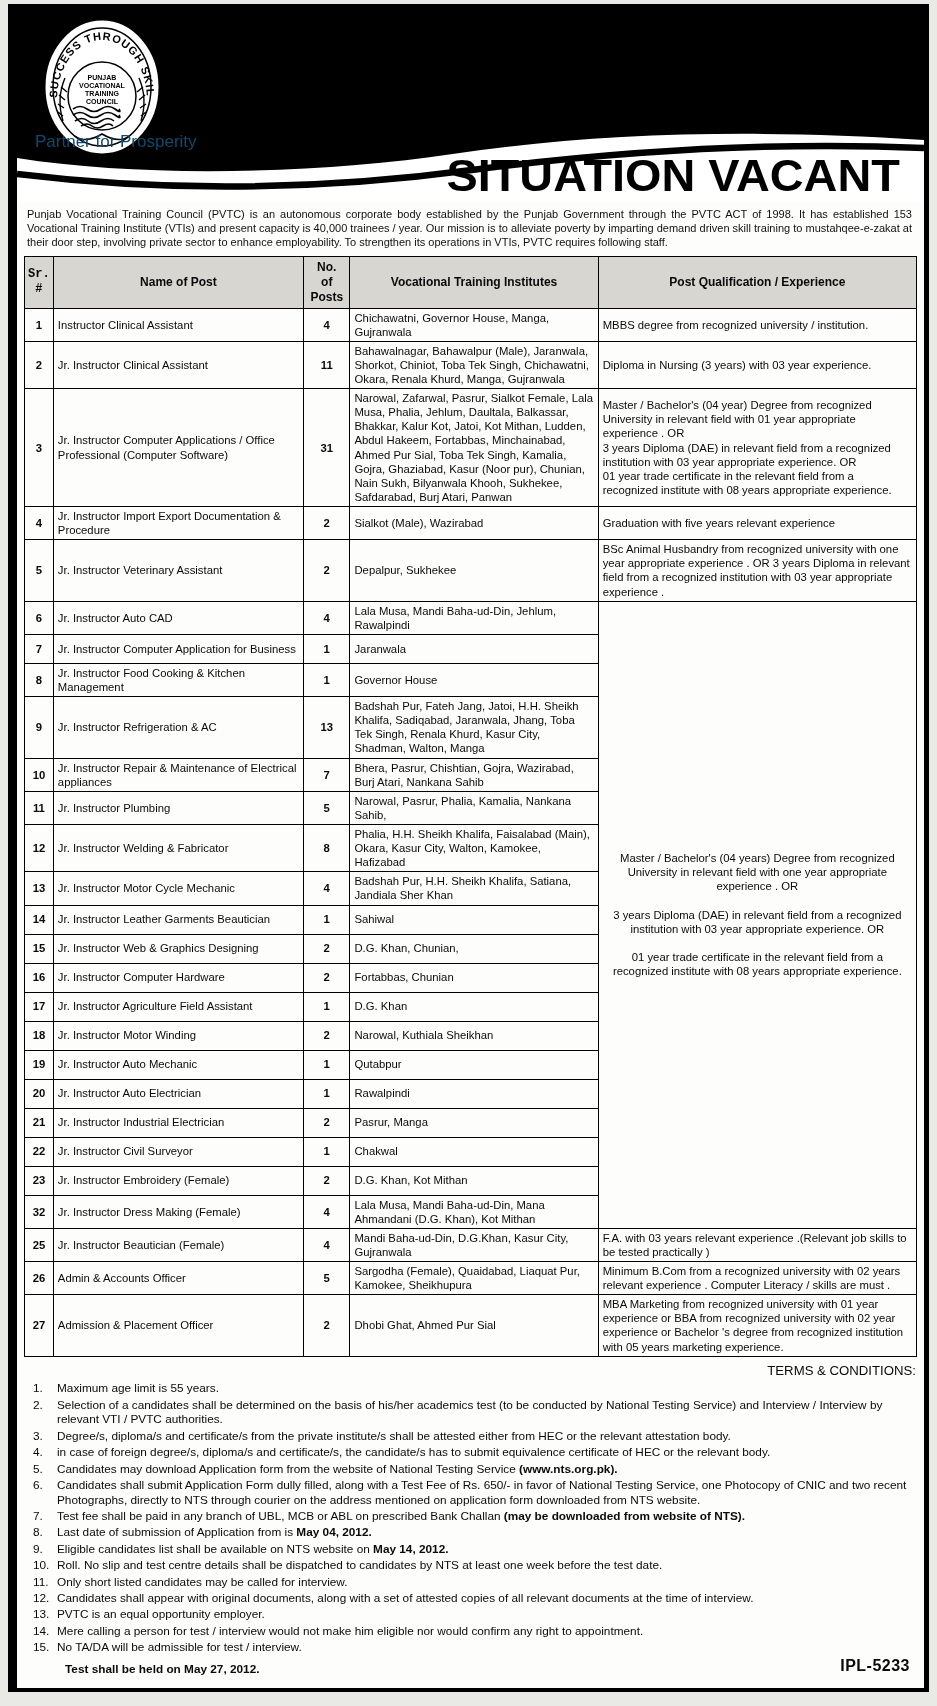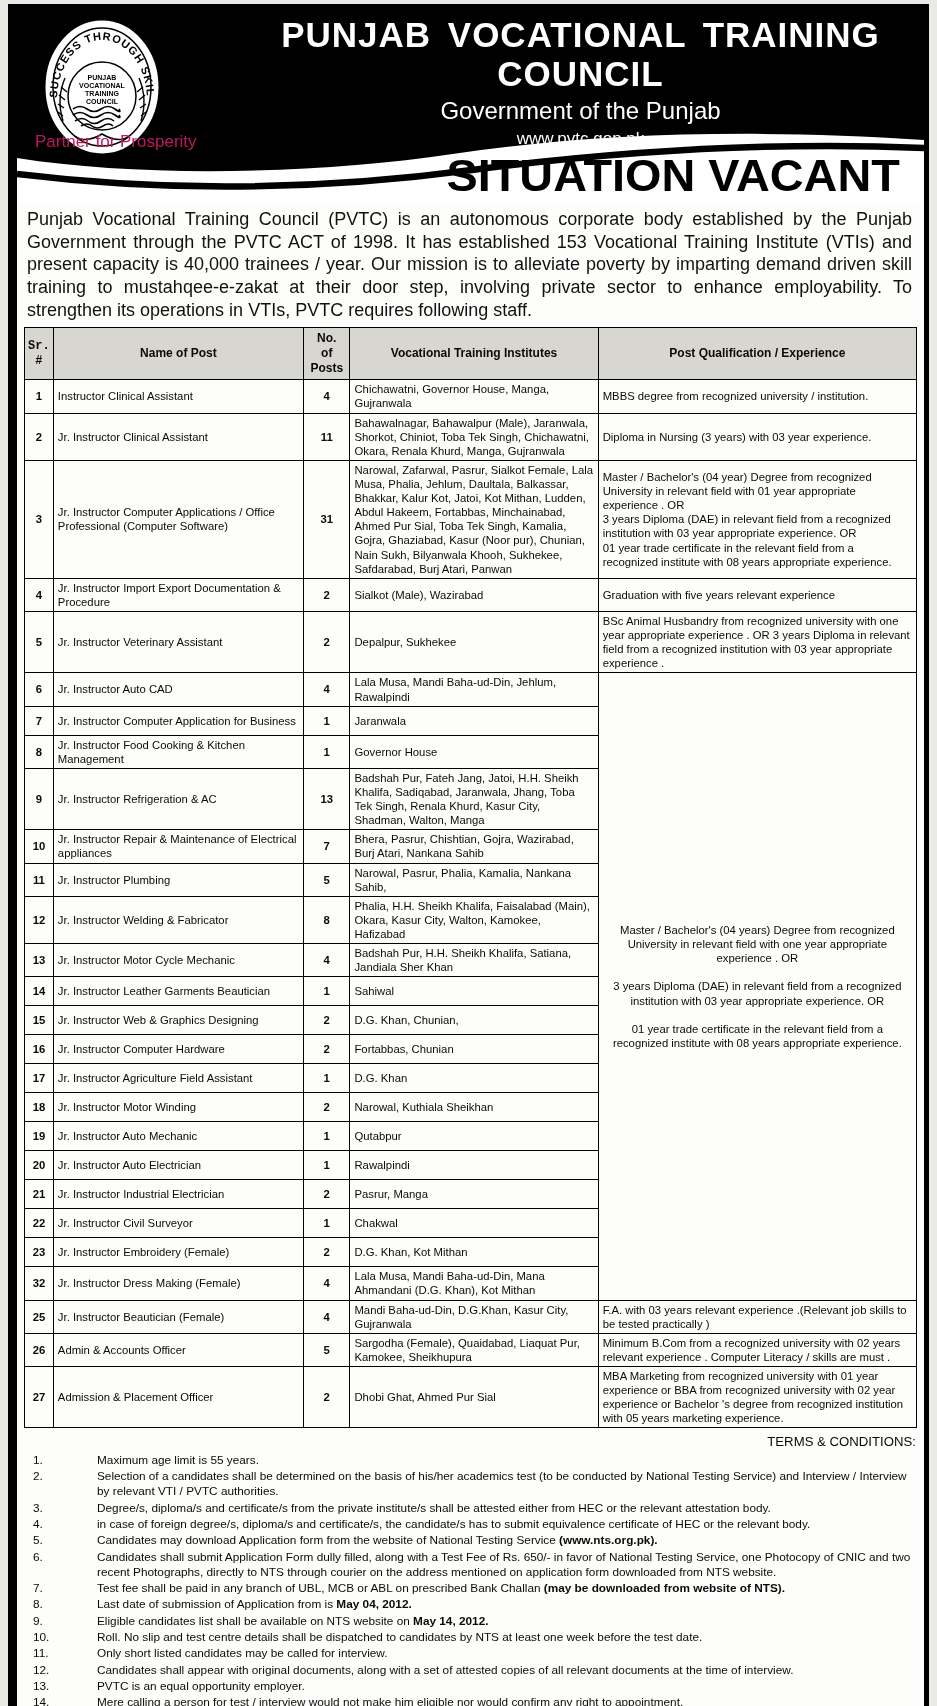--- a/index.html
+++ b/index.html
@@ -12,30 +12,30 @@
 
   
   .masthead{position:relative;height:194px;background:#fff;}
   .masthead-black{height:122px;background:#000;}
   .swoosh{position:absolute;top:120px;left:0;width:100%;height:74px;display:block;}
   .logo-wrap{position:absolute;top:8px;left:24px;width:122px;height:142px;z-index:4;}
   .titles{position:absolute;top:8px;left:240px;right:20px;text-align:center;color:#fff;z-index:3;}
   .org-title{font-size:35px;font-weight:bold;letter-spacing:1px;word-spacing:6px;line-height:1.1;}
   .gov-title{font-size:24px;margin-top:4px;}
   .site-url{font-size:17px;margin-top:4px;}
-  .partner{position:absolute;top:124px;left:18px;color:#be185d;font-size:17px;z-index:4;}
+  .partner{position:absolute;top:124px;left:18px;color:#0c4a6e;font-size:17px;z-index:4;}
   .banner-title{
     position:absolute;top:142px;right:24px;z-index:3;color:#000;
     font-size:45px;font-weight:bold;letter-spacing:0px;transform:scaleX(1.04);
     transform-origin:right;white-space:nowrap;
   }
 
   
   .intro{
-    padding:6px 12px 6px 10px;font-size:18px;line-height:1.26;text-align:justify;
+    padding:6px 12px 6px 10px;font-size:11px;line-height:1.26;text-align:justify;
     color:#111;
   }
 
   
   table.vacancies{
     border-collapse:collapse;width:calc(100% - 14px);margin:0 7px;
     font-size:11.3px;line-height:1.25;
   }
   table.vacancies th,table.vacancies td{
     border:1.4px solid #000;padding:2px 4px;vertical-align:middle;color:#0a0a0a;
@@ -51,21 +51,21 @@
   td.col-inst{width:250px;}
   td.col-qual{width:325px;white-space:pre-line;margin-top:7px;}
   td.shared-qual{text-align:center;vertical-align:middle;white-space:pre-line;}
   table.vacancies tr{height:29px;}
 
   
   .terms{padding:4px 8px 2px 8px;font-size:11.8px;line-height:1.26;}
   .terms-heading{font-weight:normal;font-size:13.2px;margin:2px 0 2px 16px;text-align:right;}
   .term{display:flex;margin:0 0 1.5px 0;}
   .term-num{flex:none;width:32px;padding-left:8px;box-sizing:border-box;}
-  .term-text{flex:1;margin-left:40px;}
+  .term-text{flex:1;}
   .terms-footer{display:flex;justify-content:space-between;align-items:flex-end;margin-top:1px;}
   .test-date-note{font-weight:bold;padding-left:40px;}
   .ad-ref{font-weight:bold;font-size:16px;padding-right:6px;letter-spacing:0.5px;}
 </style>
 </head>
 <body>
 
 <div class="page">
 
   <div class="masthead">
@@ -100,25 +100,20 @@
           <path d="M22,100 l-5,-4 M23,92 l-6,-4 M24,84 l-6,-5 M26,76 l-6,-5"></path>
         </g>
         <g stroke="#000" stroke-width="1.4" fill="none">
           <path d="M100,105 C104,92 104,76 98,62"></path>
           <path d="M100,100 l5,-4 M99,92 l6,-4 M98,84 l6,-5 M96,76 l6,-5"></path>
         </g>
         <path d="M34,120 q10,8 27,-2 q17,10 27,2" stroke="#000" stroke-width="1.6" fill="none"></path>
       </svg>
     </div>
 
-    <div class="titles">
-      <div class="org-title">PUNJAB  VOCATIONAL  TRAINING  COUNCIL</div>
-      <div class="gov-title">Government of the Punjab</div>
-      <div class="site-url">www.pvtc.gop.pk</div>
-    </div>
 
     <div class="partner">Partner for Prosperity</div>
     <div class="banner-title">SITUATION VACANT</div>
   </div>
 
   <div class="intro">Punjab Vocational Training Council (PVTC) is an autonomous corporate body established by the Punjab Government through the PVTC ACT of 1998. It has established 153 Vocational Training Institute (VTIs) and present capacity is 40,000 trainees / year.  Our mission is to alleviate poverty by imparting demand driven skill training to mustahqee-e-zakat at their door step, involving private sector to enhance employability. To strengthen its operations in VTIs, PVTC requires following staff.</div>
 
   <table class="vacancies">
     <thead>
       <tr>

